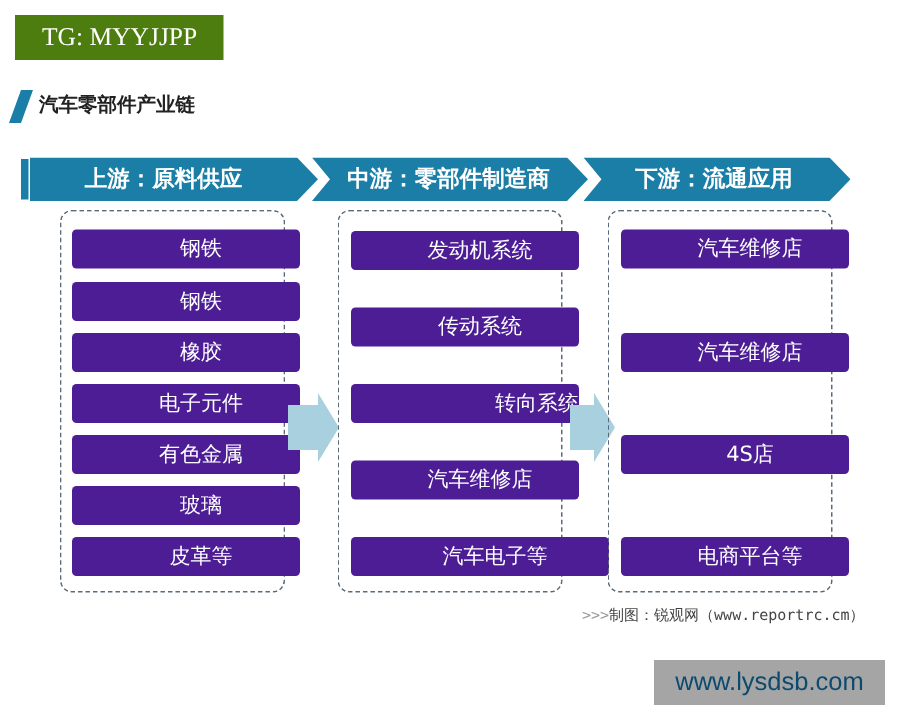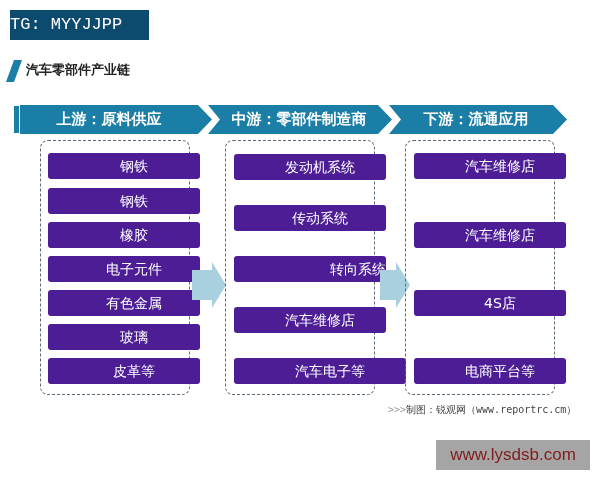--- a/index.html
+++ b/index.html
@@ -1,37 +1,37 @@
 <!DOCTYPE html>
 <html><head>
 <meta charset="utf-8">
 <style>
   html, body { margin:0; padding:0; }
   body { width:600px; height:480px; background:#ffffff; position:relative; overflow:hidden;
          font-family:"DejaVu Sans", "Liberation Sans", sans-serif; }
-  .tg-badge { position:absolute; left:10px; top:10px; width:139px; height:30px; background:#0c4a6e;
-              color:#fff; font-family:Liberation Mono, monospace; font-size:17px; line-height:30px;
-              padding-left:0; box-sizing:border-box; }
+  .tg-badge { position:absolute; left:10px; top:10px; width:139px; height:30px; background:#4d7c0f;
+              color:#fff; font-family:Liberation Serif, serif; font-size:17px; line-height:30px;
+              padding-left:18px; box-sizing:border-box; }
   .title-bar { position:absolute; left:10px; top:60px; width:8px; height:22px; background:#1a7ea6;
                transform:skewX(-20deg); }
   .title { position:absolute; left:26px; top:61px; font-size:13px; font-weight:bold; color:#222; }
   .left-strip { position:absolute; left:14px; top:106px; width:5px; height:27px; background:#1a7ea6; }
   .stage-header { position:absolute; top:105px; height:29px; }
   .stage-header svg { position:absolute; left:0; top:0; }
   .stage-header span { position:absolute; top:0; height:29px; line-height:29px; color:#fff;
                        font-size:15px; font-weight:bold; text-align:center; width:100%; }
   .col-box { position:absolute; border:1.5px dashed #5a6a78; border-radius:8px; box-sizing:border-box; }
   .item { position:absolute; background:#4c1d95; color:#fff; font-size:14px; text-align:center;
           border-radius:3px; height:26px; line-height:26px;padding-left:20px; }
   .flow-arrow { position:absolute; }
   .credit { position:absolute; left:388px; top:403px; font-size:10px; color:#444;
             font-family:"DejaVu Sans Mono", monospace; }
   .credit .chev { color:#999; }
   .url-badge { position:absolute; left:436px; top:440px; width:154px; height:30px; background:#a5a5a5;
-               color:#7f1d1d; font-family:"Liberation Sans", sans-serif; font-size:17px; line-height:30px;
+               color:#0c4a6e; font-family:"Liberation Sans", sans-serif; font-size:17px; line-height:30px;
                text-align:center; }
 </style>
 </head>
 <body>
 
 <div class="tg-badge">TG: MYYJJPP</div>
 
 <div class="title-bar"></div>
 <div class="title">汽车零部件产业链</div>
 

